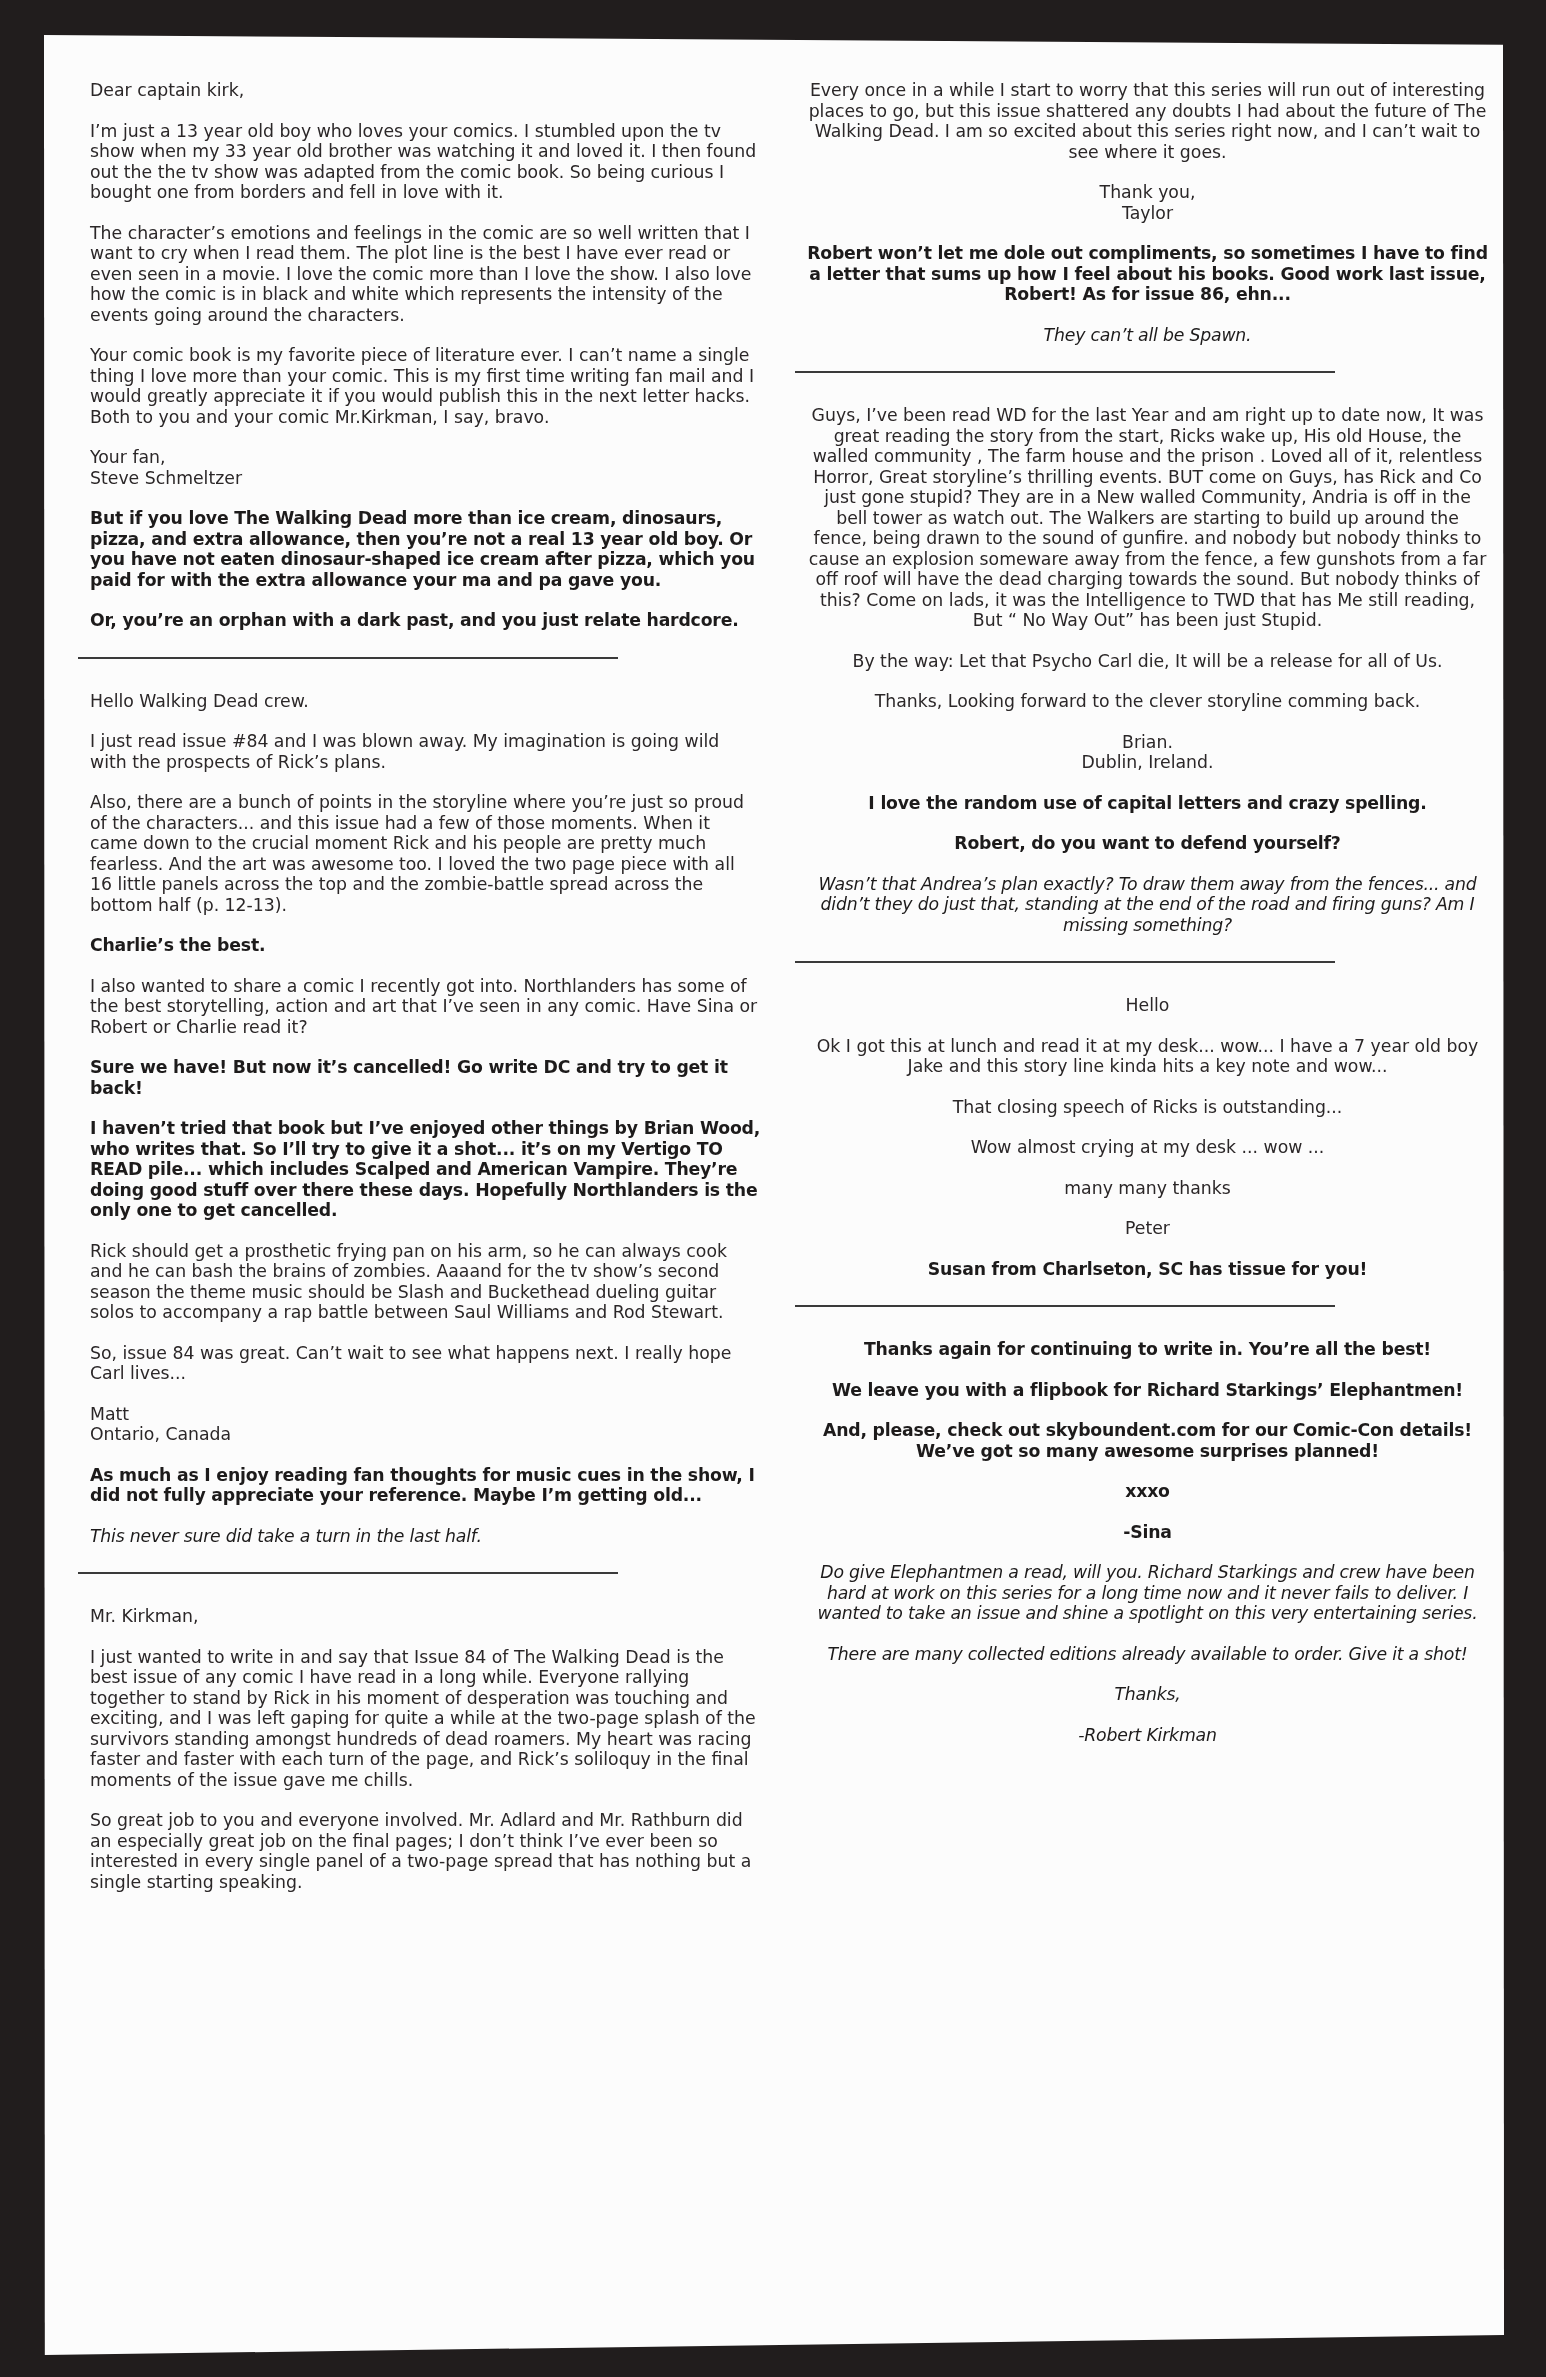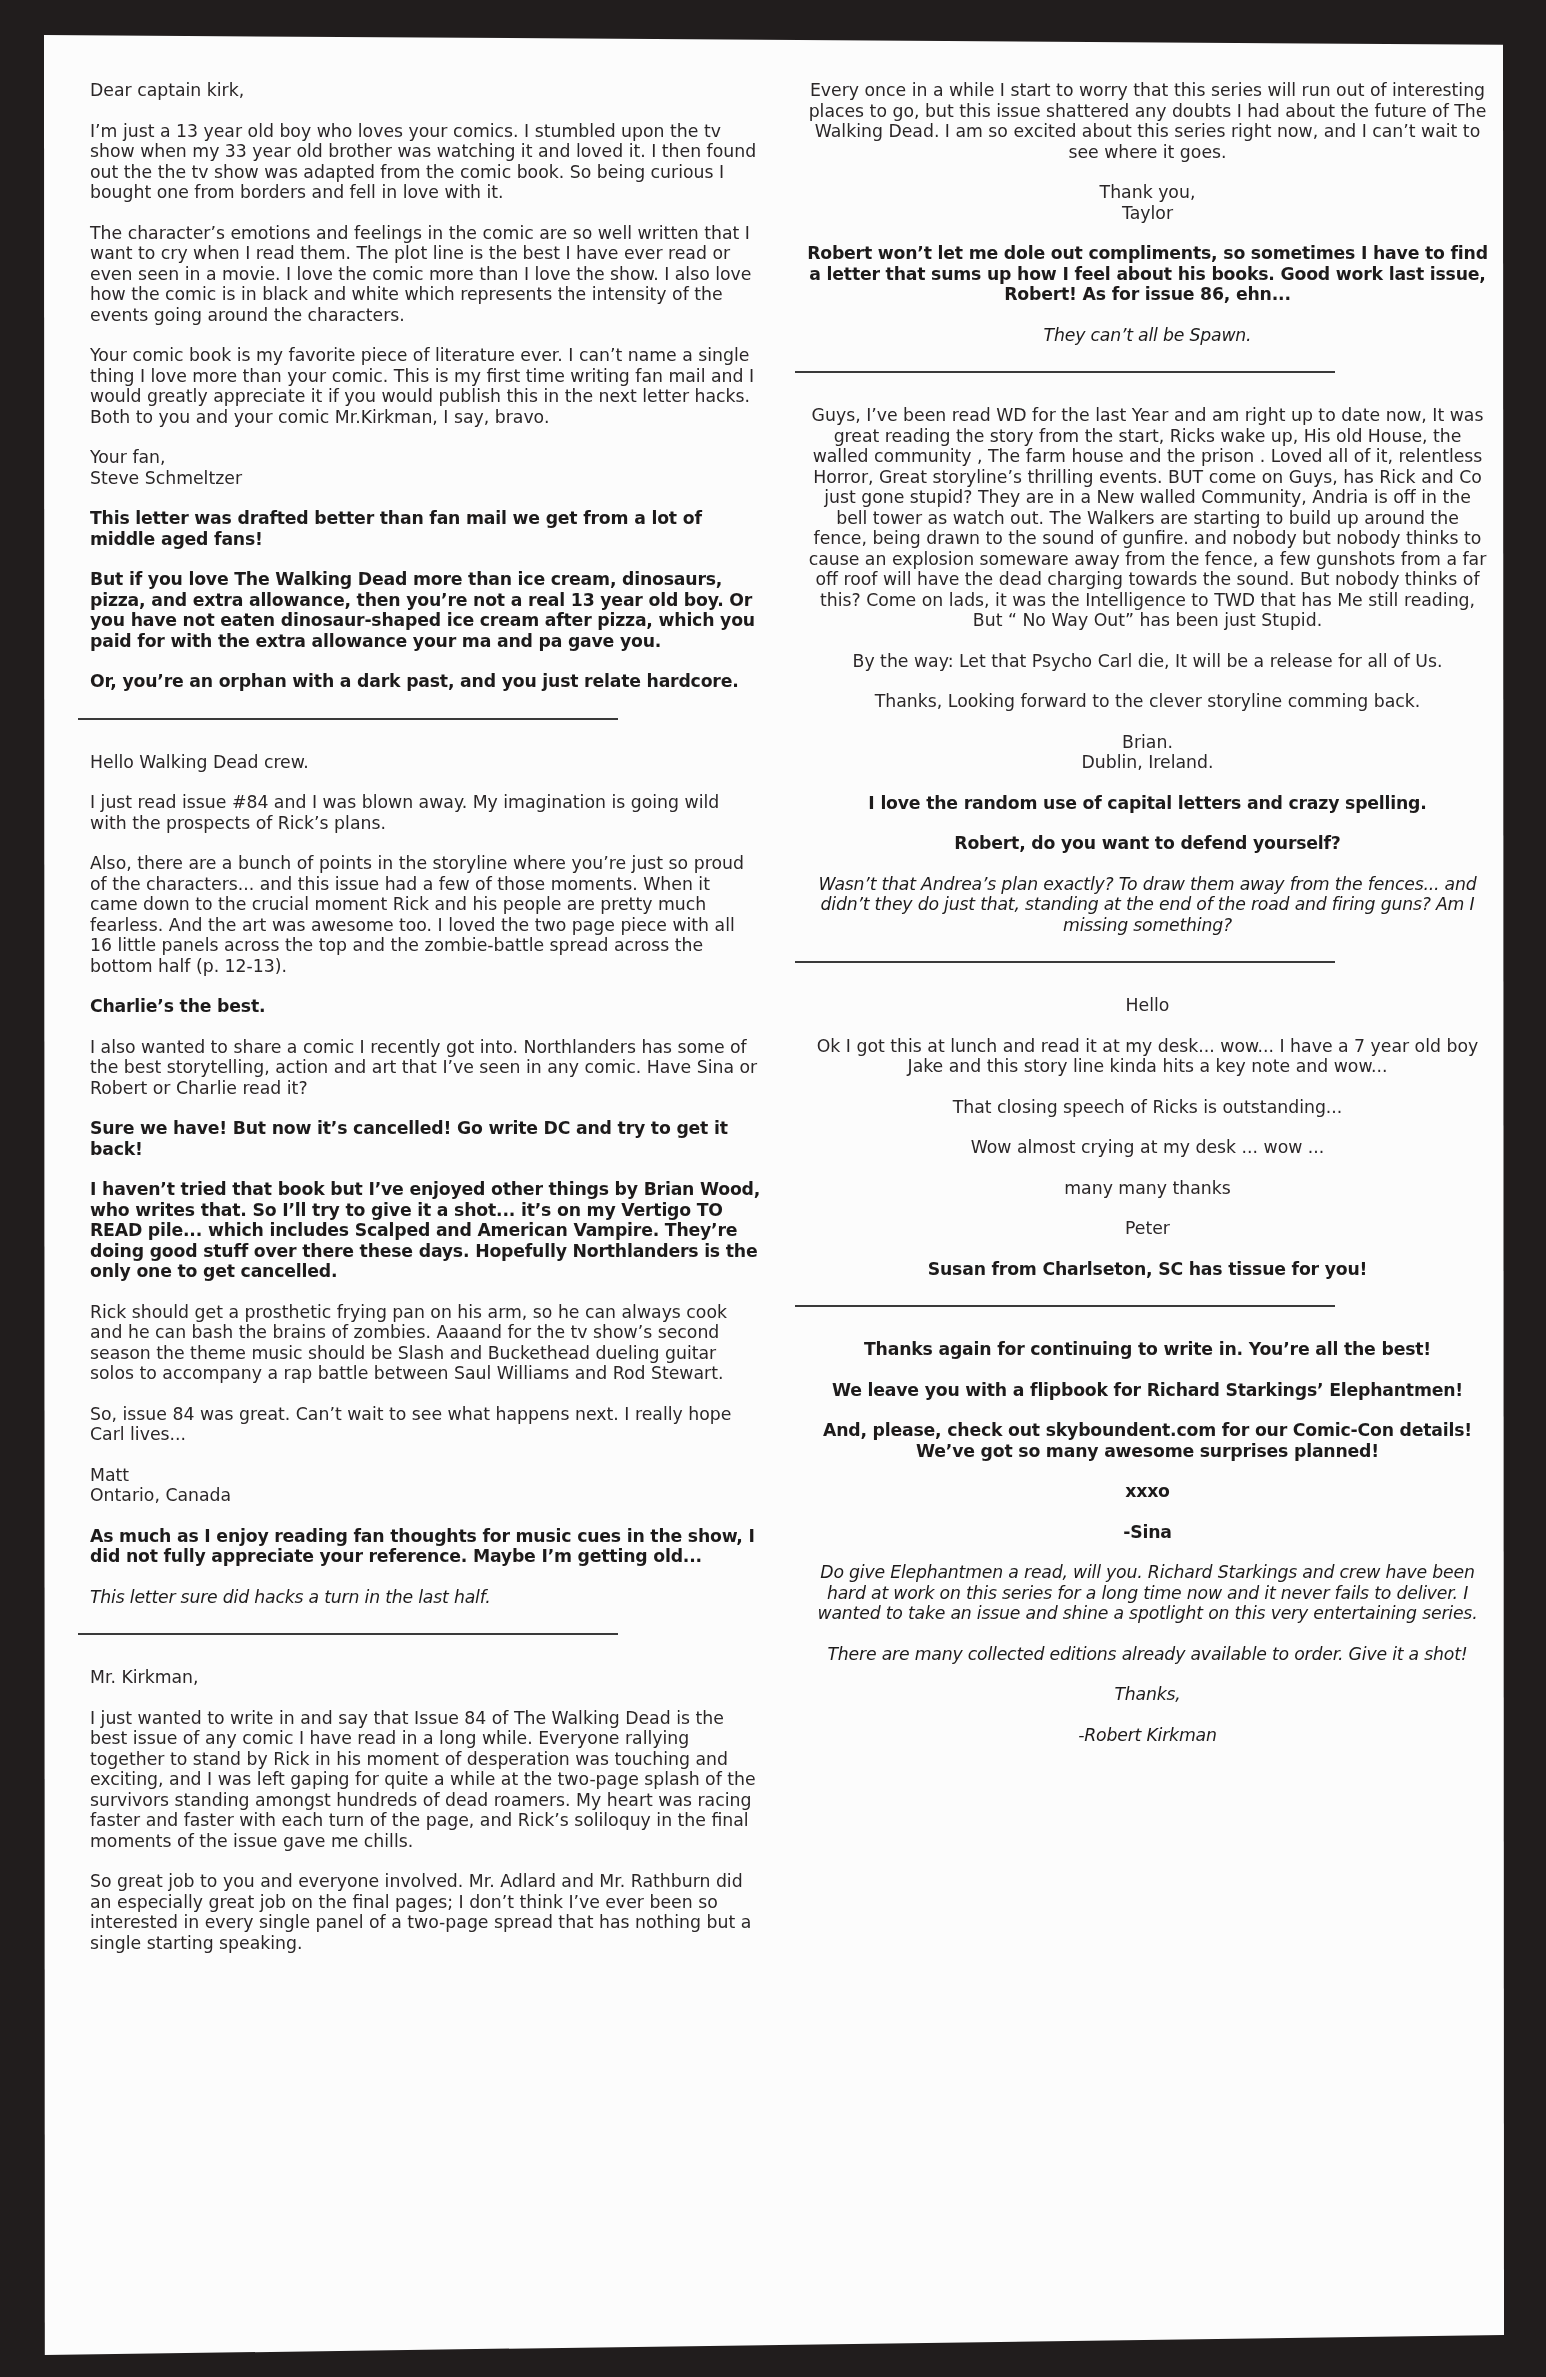--- a/index.html
+++ b/index.html
@@ -43,37 +43,36 @@
 <body>
 
 <div class="paper">
   <div class="col col-left" id="col-left">
       <p class="para regular">Dear captain kirk,</p>
       <p class="para regular">I’m just a 13 year old boy who loves your comics. I stumbled upon the tv show when my 33 year old brother was watching it and loved it. I then found out the the tv show was adapted from the comic book. So being curious I bought one from borders and fell in love with it.</p>
       <p class="para regular">The character’s emotions and feelings in the comic are so well written that I want to cry when I read them. The plot line is the best I have ever read or even seen in a movie. I love the comic more than I love the show. I also love how the comic is in black and white which represents the intensity of the events going around the characters.</p>
       <p class="para regular">Your comic book is my favorite piece of literature ever. I can’t name a single thing I love more than your comic. This is my first time writing fan mail and I would greatly appreciate it if you would publish this in the next letter hacks. Both to you and your comic Mr.Kirkman, I say, bravo.</p>
       <p class="para regular">Your fan,
 Steve Schmeltzer</p>
-      <p class="para bold">This letter was drafted better than fan mail we get from a lot of middle aged fans!</p>
       <p class="para bold">But if you love The Walking Dead more than ice cream, dinosaurs, pizza, and extra allowance, then you’re not a real 13 year old boy.  Or you have not eaten dinosaur-shaped ice cream after pizza, which you paid for with the extra allowance your ma and pa gave you.</p>
       <p class="para bold">Or, you’re an orphan with a dark past, and you just relate hardcore.</p>
       <div class="rule"></div>
       <p class="para regular">Hello Walking Dead crew.</p>
       <p class="para regular">I just read issue #84 and I was blown away. My imagination is going wild with the prospects of Rick’s plans.</p>
       <p class="para regular">Also, there are a bunch of points in the storyline where you’re just so proud of the characters... and this issue had a few of those moments. When it came down to the crucial moment Rick and his people are pretty much fearless.  And the art was awesome too. I loved the two page piece with all 16 little panels across the top and the zombie-battle spread across the bottom half (p. 12-13).</p>
       <p class="para bold">Charlie’s the best.</p>
       <p class="para regular">I also wanted to share a comic I recently got into. Northlanders has some of the best storytelling, action and art that I’ve seen in any comic. Have Sina or Robert or Charlie read it?</p>
       <p class="para bold">Sure we have!  But now it’s cancelled!  Go write DC and try to get it back!</p>
       <p class="para bold">I haven’t tried that book but I’ve enjoyed other things by Brian Wood, who writes that.  So I’ll try to give it a shot... it’s on my Vertigo TO READ pile... which includes Scalped and American Vampire.  They’re doing good stuff over there these days.  Hopefully Northlanders is the only one to get cancelled.</p>
       <p class="para regular">Rick should get a prosthetic frying pan on his arm, so he can always cook and he can bash the brains of zombies. Aaaand for the tv show’s second season the theme music should be Slash and Buckethead dueling guitar solos to accompany a rap battle between Saul Williams and Rod Stewart.</p>
       <p class="para regular">So, issue 84 was great. Can’t wait to see what happens next. I really hope Carl lives...</p>
       <p class="para regular">Matt
 Ontario, Canada</p>
       <p class="para bold">As much as I enjoy reading fan thoughts for music cues in the show, I did not fully appreciate your reference.  Maybe I’m getting old...</p>
-      <p class="para bolditalic">This letter sure did hacks a turn in the last half.</p>
+      <p class="para bolditalic">This never sure did take a turn in the last half.</p>
       <div class="rule"></div>
       <p class="para regular">Mr. Kirkman,</p>
       <p class="para regular">I just wanted to write in and say that Issue 84 of The Walking Dead is the best issue of any comic I have read in a long while. Everyone rallying together to stand by Rick in his moment of desperation was touching and exciting, and I was left gaping for quite a while at the two-page splash of the survivors standing amongst hundreds of dead roamers.  My heart was racing faster and faster with each turn of the page, and Rick’s soliloquy in the final moments of the issue gave me chills.</p>
       <p class="para regular">So great job to you and everyone involved.  Mr. Adlard and Mr. Rathburn did an especially great job on the final pages; I don’t think I’ve ever been so interested in every single panel of a two-page spread that has nothing but a single starting speaking.</p>
     </div>
   <div class="col col-right" id="col-right">
       <p class="para regular">Every once in a while I start to worry that this series will run out of interesting places to go, but this issue shattered any doubts I had about the future of The Walking Dead.  I am so excited about this series right now, and I can’t wait to see where it goes.</p>
       <p class="para regular">Thank you,
 Taylor</p>
       <p class="para bold">Robert won’t let me dole out compliments, so sometimes I have to find a letter that sums up how I feel about his books.  Good work last issue, Robert!  As for issue 86, ehn...</p>

